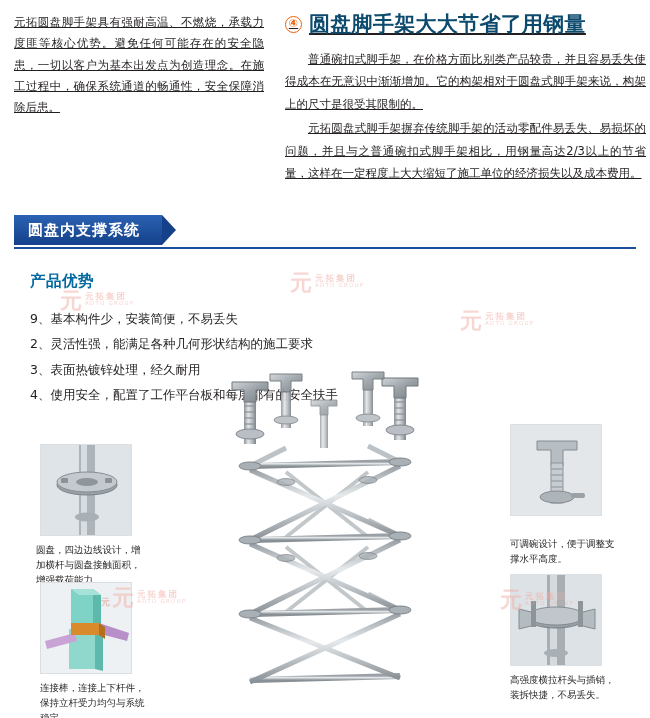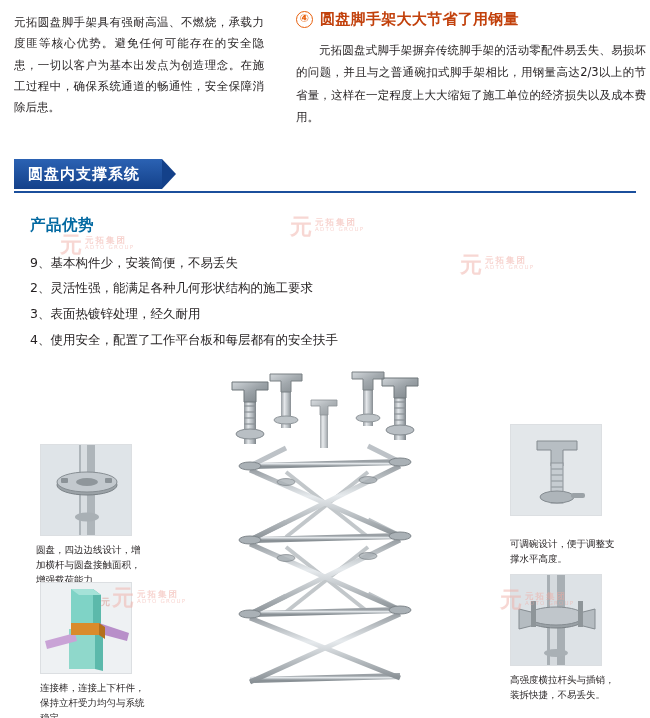--- a/index.html
+++ b/index.html
@@ -14,21 +14,22 @@
     font-family: "DejaVu Sans", "Liberation Sans", sans-serif;
     color: #231f20;
     position: relative;
     overflow: hidden;
   }
 
   
   .top-section {
     display: flex;
     padding: 10px 4px 0 14px;
-    gap: 32px;
+    gap: 21px;
+    text-decoration: underline;
   }
   .top-left {
     width: 250px;
     flex: 0 0 250px;
     font-size: 11.5px;
     line-height: 1.85;
     text-align: justify;
     color: #231f20;
     padding-top: 2px;
   }
@@ -50,23 +51,23 @@
     border: 1.6px solid #e8600d;
     border-radius: 50%;
     color: #e8600d;
     font-size: 11px;
     line-height: 14px;
     text-align: center;
     flex: 0 0 17px;
     font-weight: bold;
   }
   .point-title {
-    font-size: 15px;
-    font-weight: bold;
-    color: #c2410c;
+    font-size: 21px;
+    font-weight: bold;
+    color: #0c4a6e;
     letter-spacing: 0.3px;
   }
   .point-body {
     font-size: 11.5px;
     line-height: 1.95;
     text-align: justify;
     color: #231f20;
   }
   .point-body p { margin: 0 0 2px 0; }
   .indent { text-indent: 23px; }
@@ -218,20 +219,21 @@
   <div class="top-left">
     <p>元拓圆盘脚手架具有强耐高温、不燃烧，承载力度匪等核心优势。避免任何可能存在的安全隐患，一切以客户为基本出发点为创造理念。在施工过程中，确保系统通道的畅通性，安全保障消除后患。</p>
   </div>
 
   <div class="top-right">
     <div class="point-head">
       <span class="point-num">④</span>
       <span class="point-title">圆盘脚手架大大节省了用钢量</span>
     </div>
     <div class="point-body">
+      <p class="indent">普通碗扣式脚手架，在价格方面比别类产品较贵，并且容易丢失使得成本在无意识中渐渐增加。它的构架相对于圆盘式脚手架来说，构架上的尺寸是很受其限制的。</p>
       <p class="indent">元拓圆盘式脚手架摒弃传统脚手架的活动零配件易丢失、易损坏的问题，并且与之普通碗扣式脚手架相比，用钢量高达2/3以上的节省量，这样在一定程度上大大缩短了施工单位的经济损失以及成本费用。</p>
     </div>
   </div>
 
 </div>
 
 <div class="banner-wrap">
   <div class="banner">圆盘内支撑系统</div>
   <div class="banner-underline"></div>
 </div>

